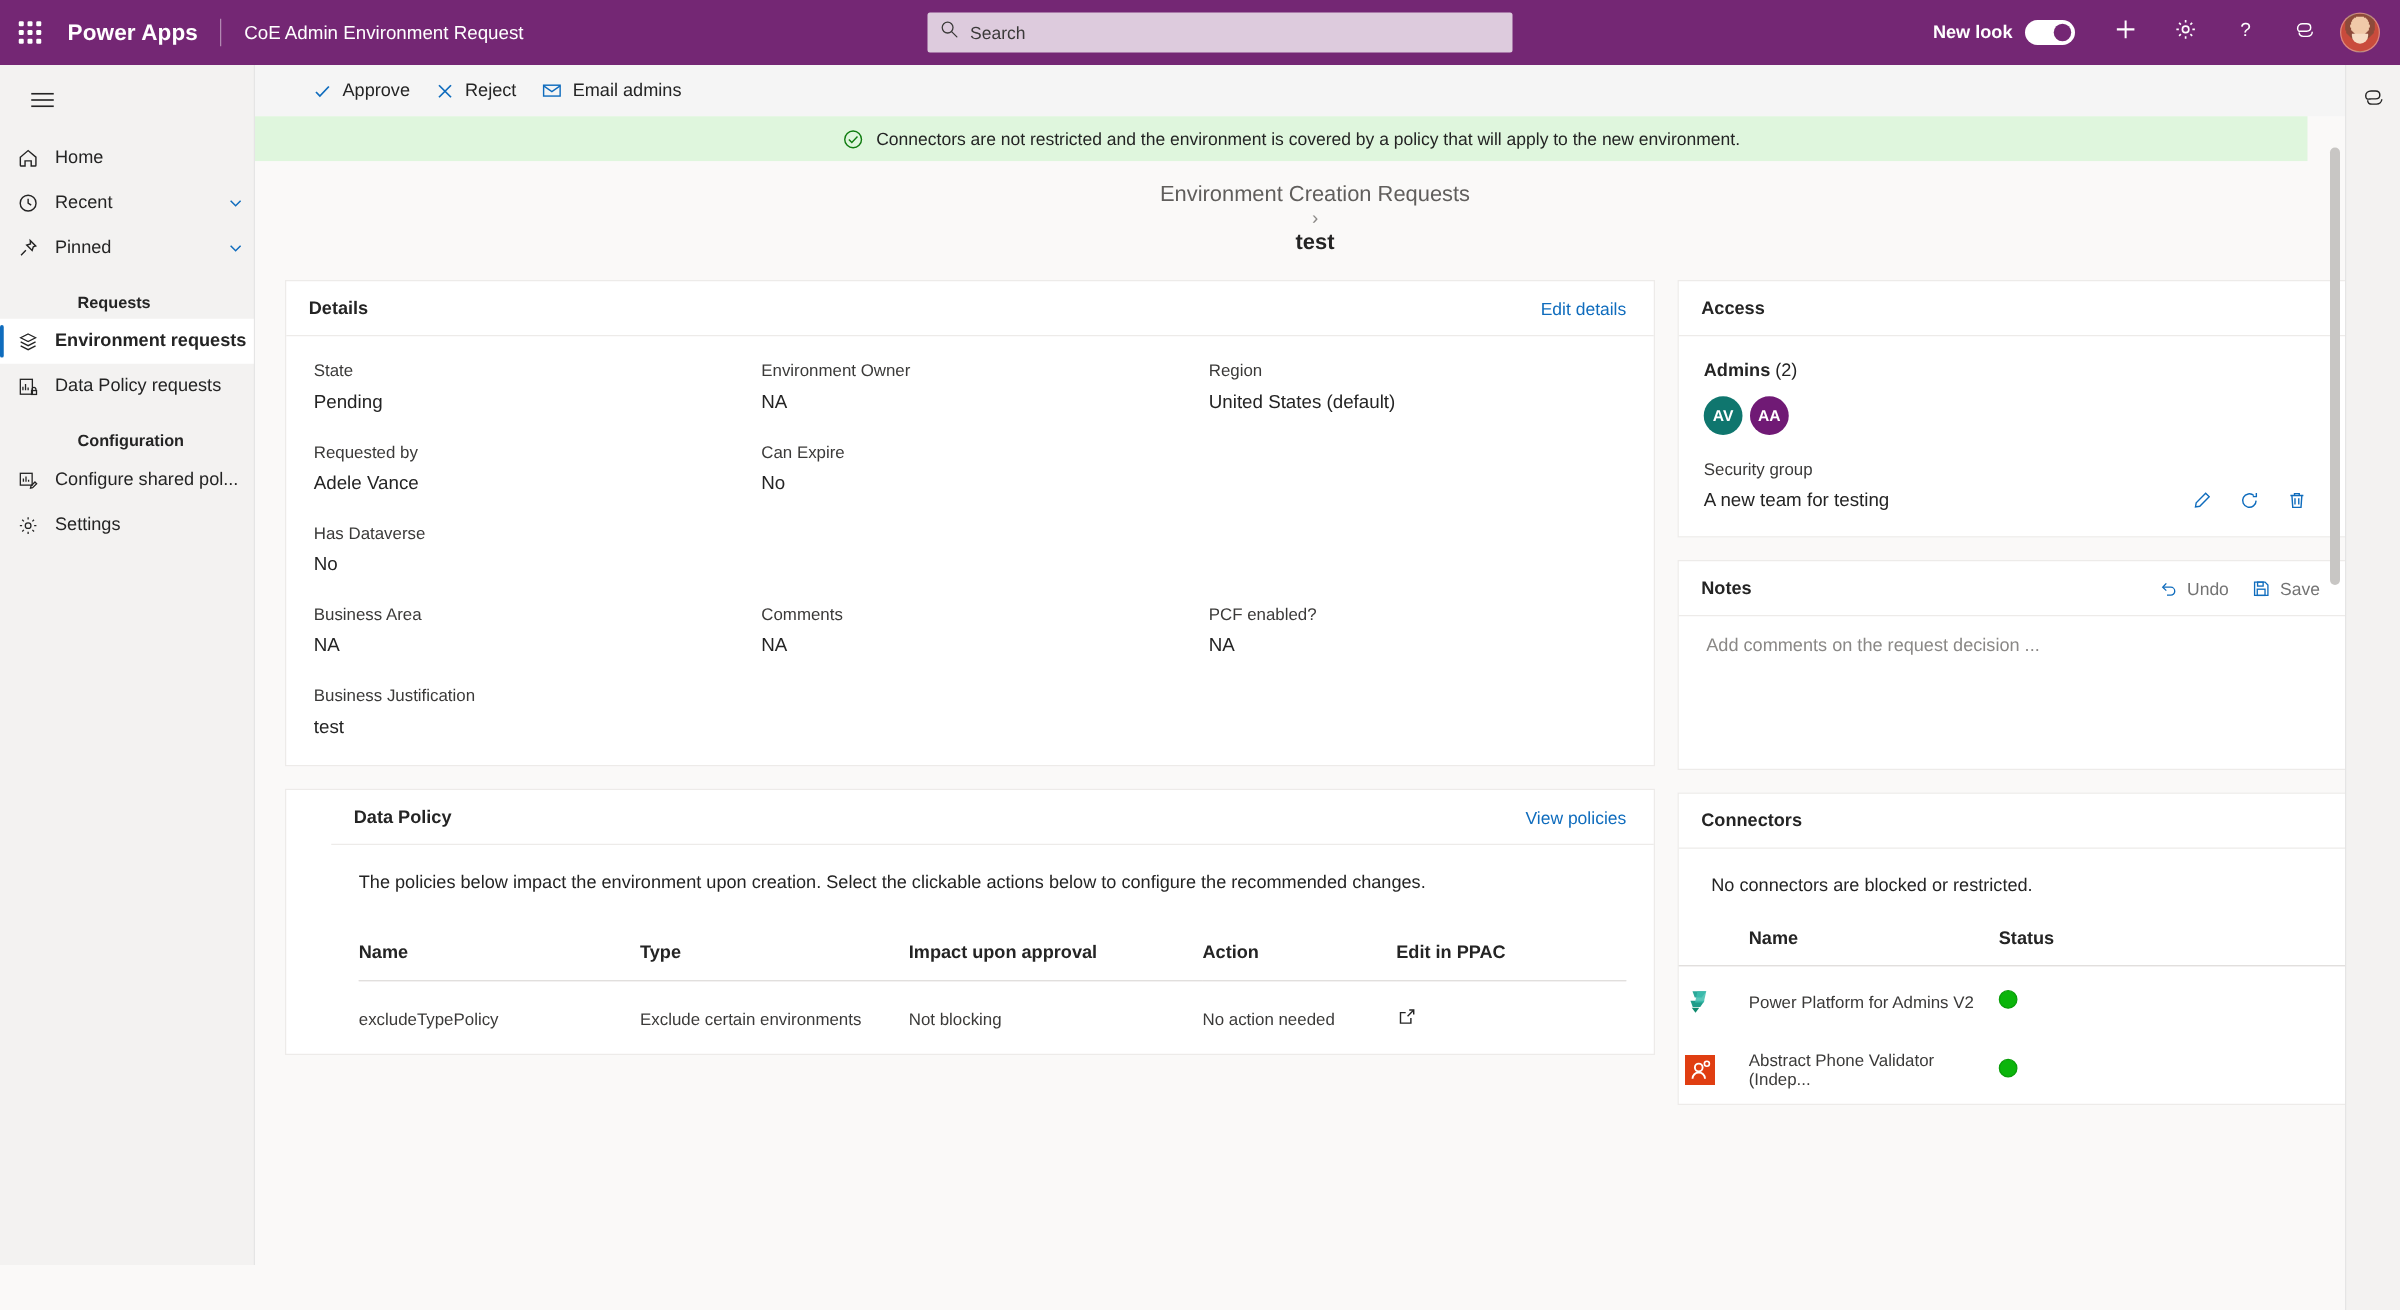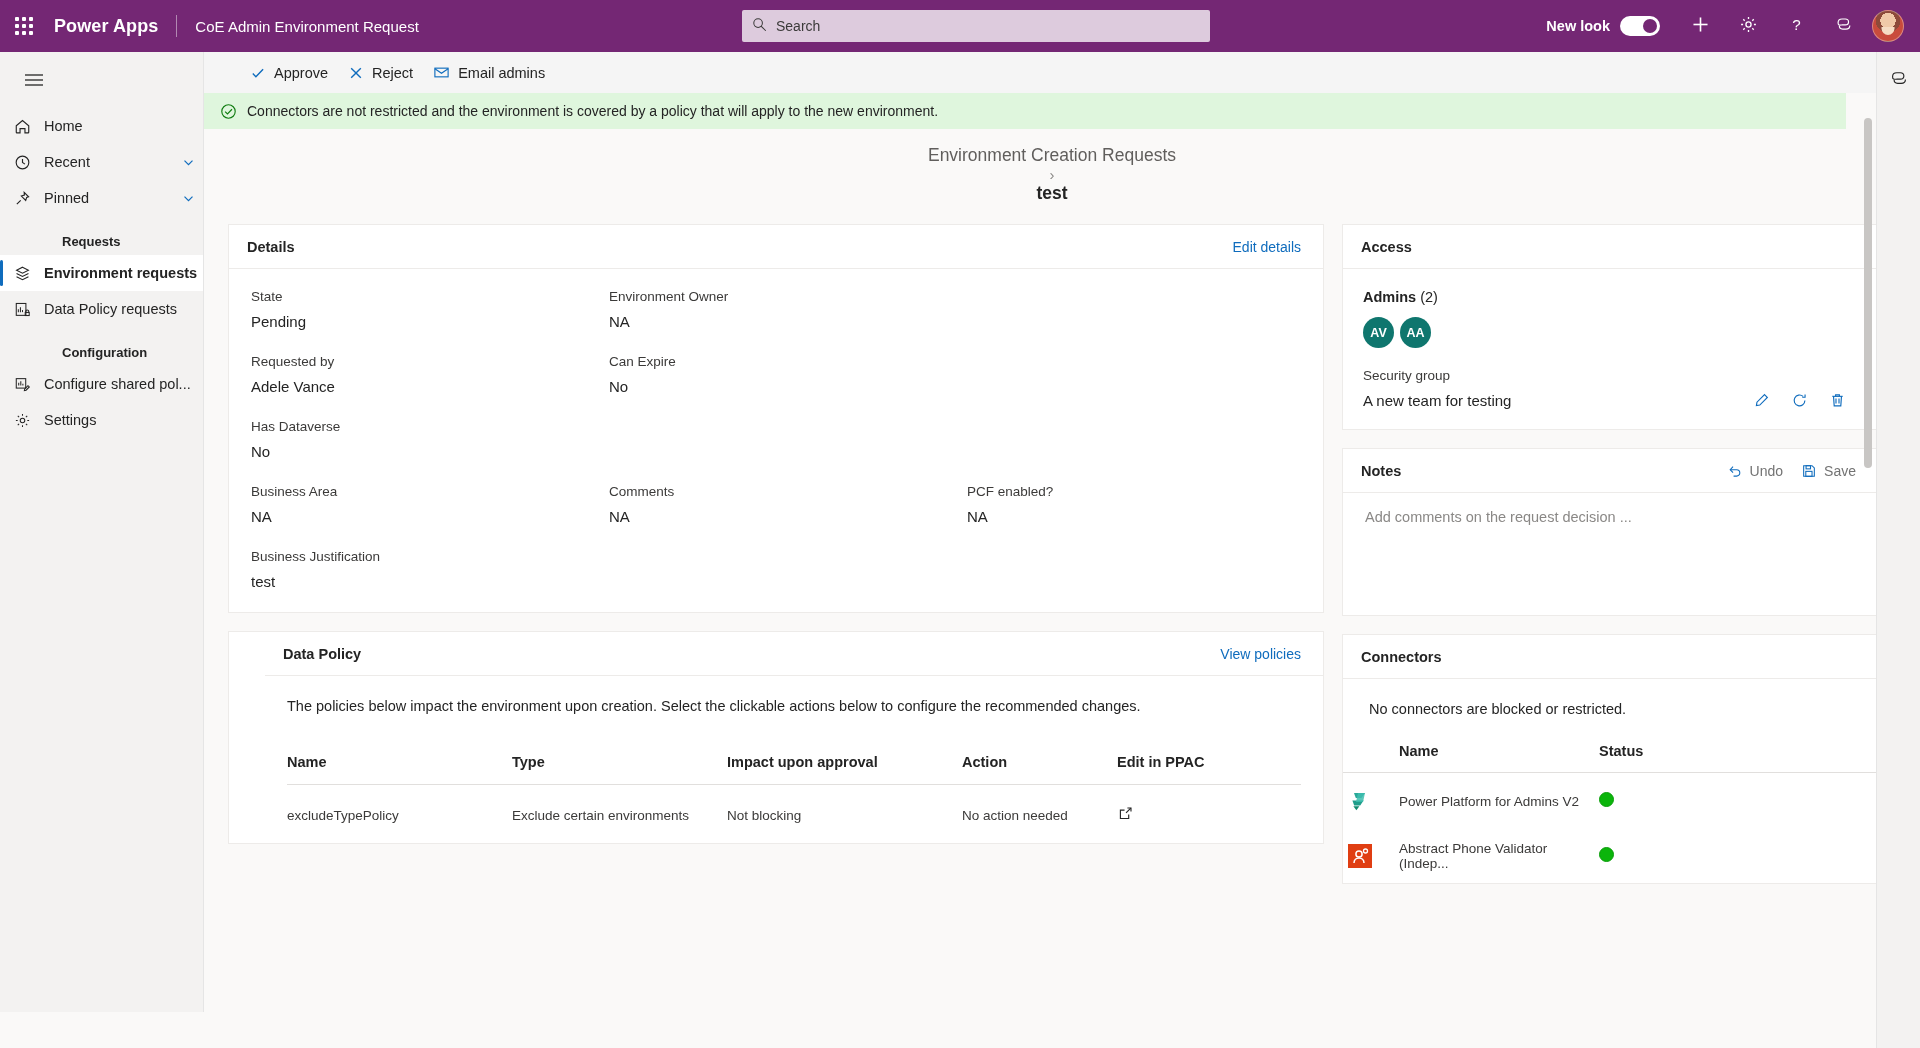--- a/index.html
+++ b/index.html
@@ -79,21 +79,21 @@
   }
   .cmd {
     display: flex; align-items: center; height: 32px; padding: 0 10px; cursor: pointer;
     font-size: 14.5px; color: #242424; border-radius: 2px;
   }
   .cmd .ci { margin-right: 8px; display: flex; align-items: center; }
   
   .banner {
     position: absolute; top: 93px; left: 204px; width: 1642px; height: 36px;
     background: #dff6dd; display: flex; align-items: center; padding-left: 16px;
-    font-size: 14px; color: #242424;
+    font-size: 14px; color: #242424; justify-content: center;
   }
   .banner .bi { margin-right: 10px; display: flex; align-items: center; }
   
   .content {
     position: absolute; top: 129px; left: 204px; width: 1672px; height: 919px;
     background: #faf9f8; overflow: hidden;
   }
   .breadcrumb { padding: 16px 0 0 24px; font-size: 17.5px; display: flex; align-items: center; flex-direction: column; }
   .bc-parent { color: #605e5c; cursor: pointer; }
   .bc-sep { margin: 0 10px; color: #8a8886; font-size: 15px; }
@@ -397,20 +397,24 @@
         <div class="details-body">
 
           <div class="frow">
             <div class="fcell">
               <div class="flabel">State</div>
               <div class="fvalue">Pending</div>
             </div>
             <div class="fcell">
               <div class="flabel">Environment Owner</div>
               <div class="fvalue">NA</div>
+            </div>
+            <div class="fcell">
+              <div class="flabel">Region</div>
+              <div class="fvalue">United States (default)</div>
             </div>
           </div>
 
           <div class="frow">
             <div class="fcell">
               <div class="flabel">Requested by</div>
               <div class="fvalue">Adele Vance</div>
             </div>
             <div class="fcell">
               <div class="flabel">Can Expire</div>
@@ -498,21 +502,21 @@
         <div class="card-head">
           <span class="card-title">Access</span>
         </div>
         <div class="side-body">
           <div class="admins-lbl">
             <b>Admins</b>
             <span>(2)</span>
           </div>
           <div class="avatars">
             <div class="pill" style="background:#0f766e;">AV</div>
-            <div class="pill" style="background:#0f766e;">AA</div>
+            <div class="pill" style="background:#701a75;">AA</div>
           </div>
           <div class="sg-lbl">Security group</div>
           <div class="sg-row">
             <span class="sg-name">A new team for testing</span>
             <span class="sg-act">
               <svg width="17" height="17" viewBox="0 0 18 18" fill="none" stroke="#0f6cbd" stroke-width="1.2">
                   <path d="M12.2 2.8l3 3-8 8-3.6.6.6-3.6z"></path>
                 </svg>
             </span>
             <span class="sg-act">

